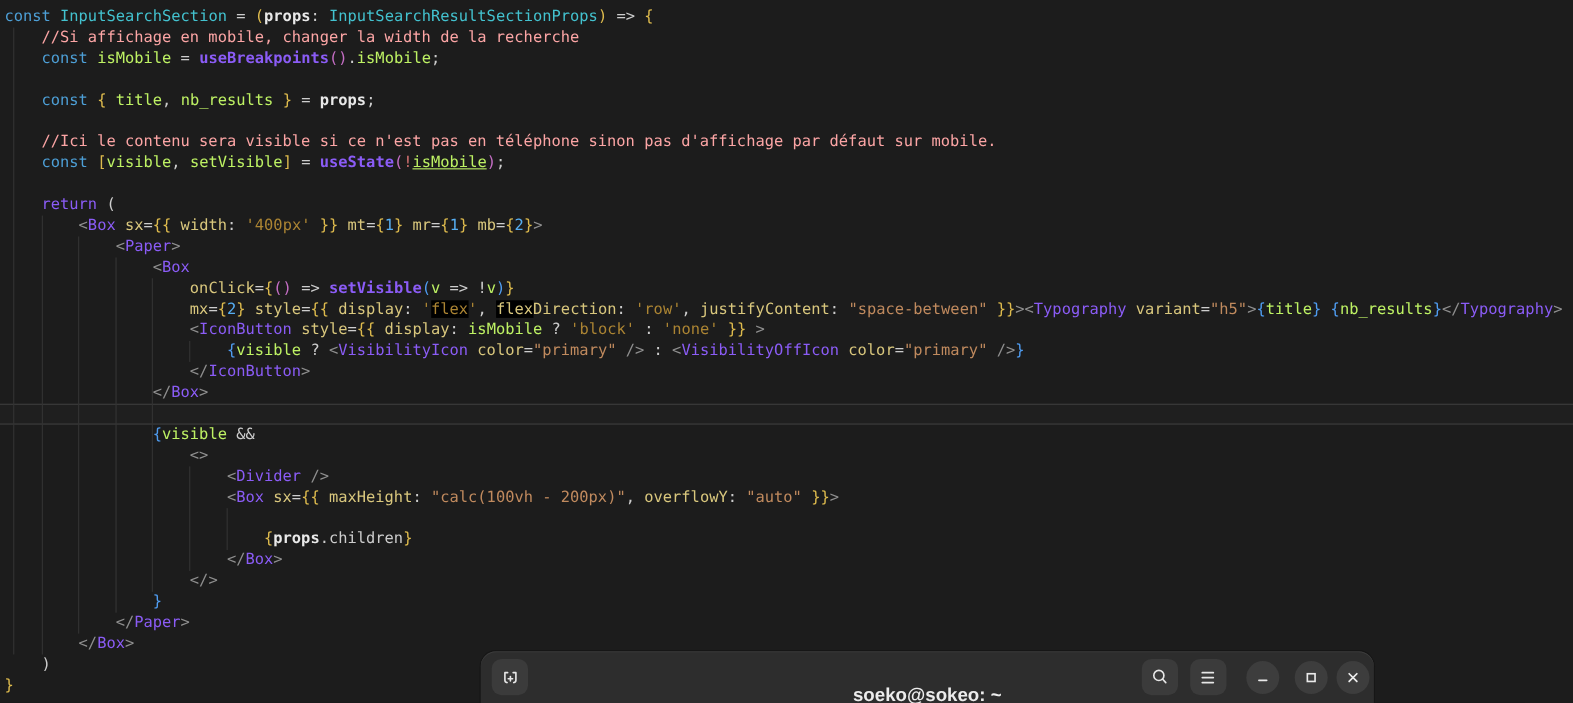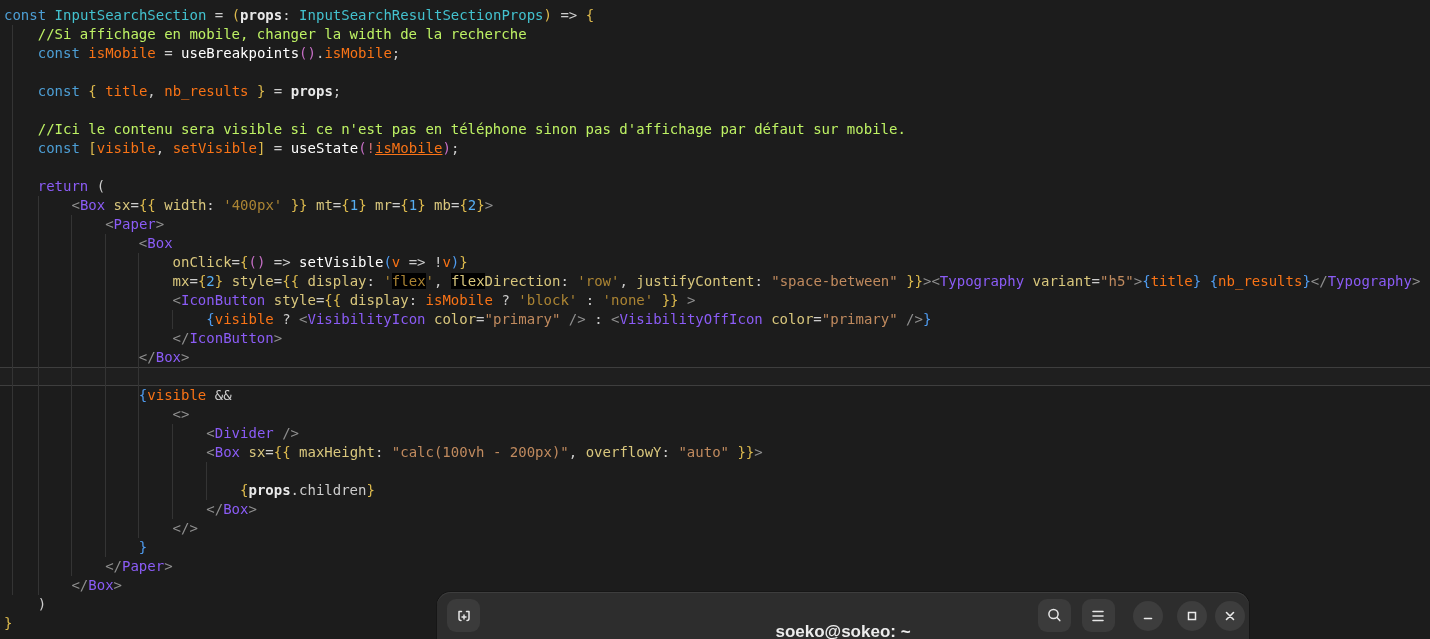--- a/index.html
+++ b/index.html
@@ -6,25 +6,25 @@
   .screen{position:relative;width:1430px;height:639px;background:#1c1c1c;overflow:hidden;
           font-family:"DejaVu Sans Mono",monospace;}
   
   .code{position:absolute;inset:0;padding:6px 0 0 4px;font-size:14px;line-height:19px;
         white-space:pre;color:#cdcdcd;}
   .line{height:19px;box-sizing:border-box;}
   .line.band{border-top:1px solid #3e3e3e;border-bottom:1px solid #3e3e3e;
              margin-left:-4px;padding-left:4px;width:1430px;background:#1f1f1f;}
   .kw{color:#4d9fd6}
   .ret{color:#8b5cf6}
-  .cm{color:#bef264}
-  .var{color:#f97316}
+  .cm{color:#fca5a5}
+  .var{color:#bef264}
   .type{color:#43c2cf}
   .pv{color:#e9e9e9;font-weight:bold}
-  .fn{color:#ffffff;font-weight:normal}
+  .fn{color:#8b5cf6;font-weight:bold}
   .attr{color:#d9c77d}
   .str1{color:#ab8433}
   .str2{color:#c08a5e}
   .tag{color:#8b5cf6}
   .punc{color:#8f8f8f}
   .op{color:#cdcdcd}
   .b1{color:#ddba4d}
   .b2{color:#c56ec5}
   .b3{color:#4f9cf0}
   .num{color:#56aef2}

